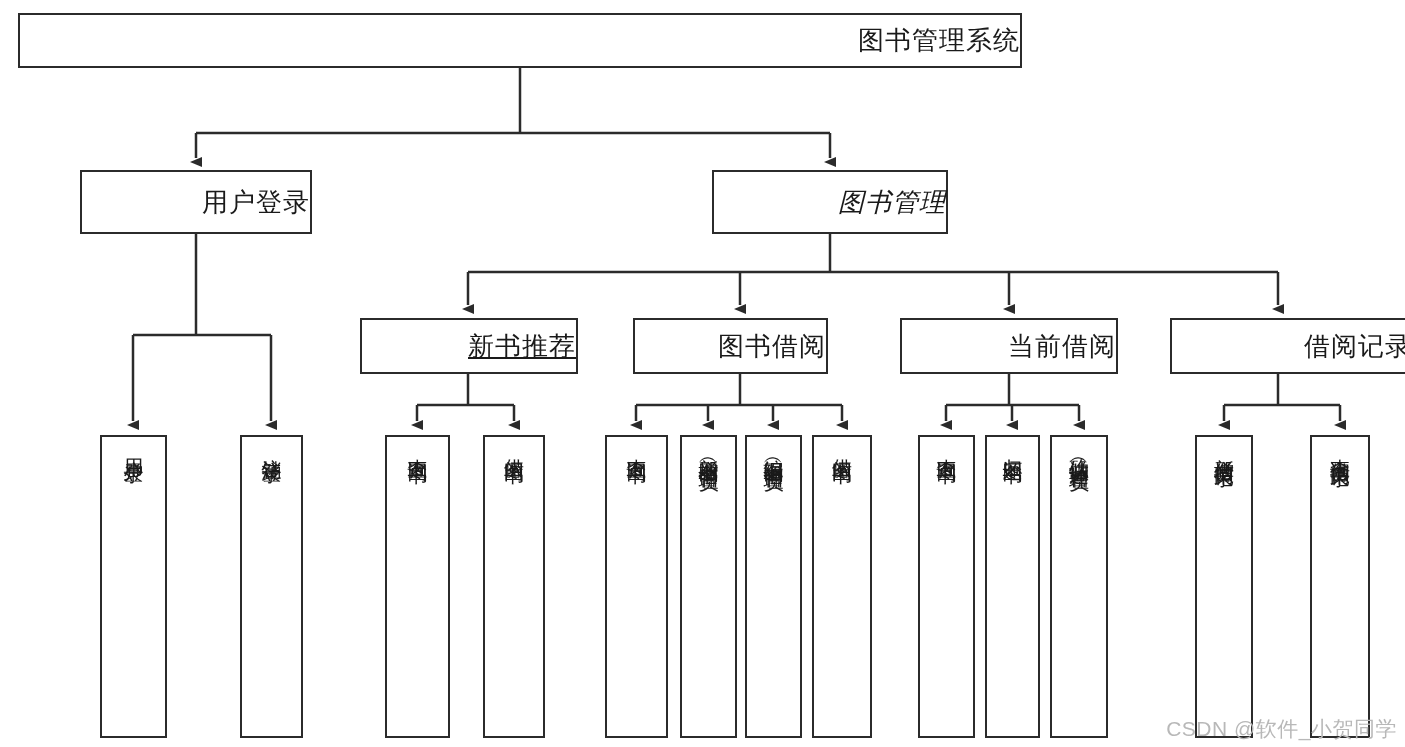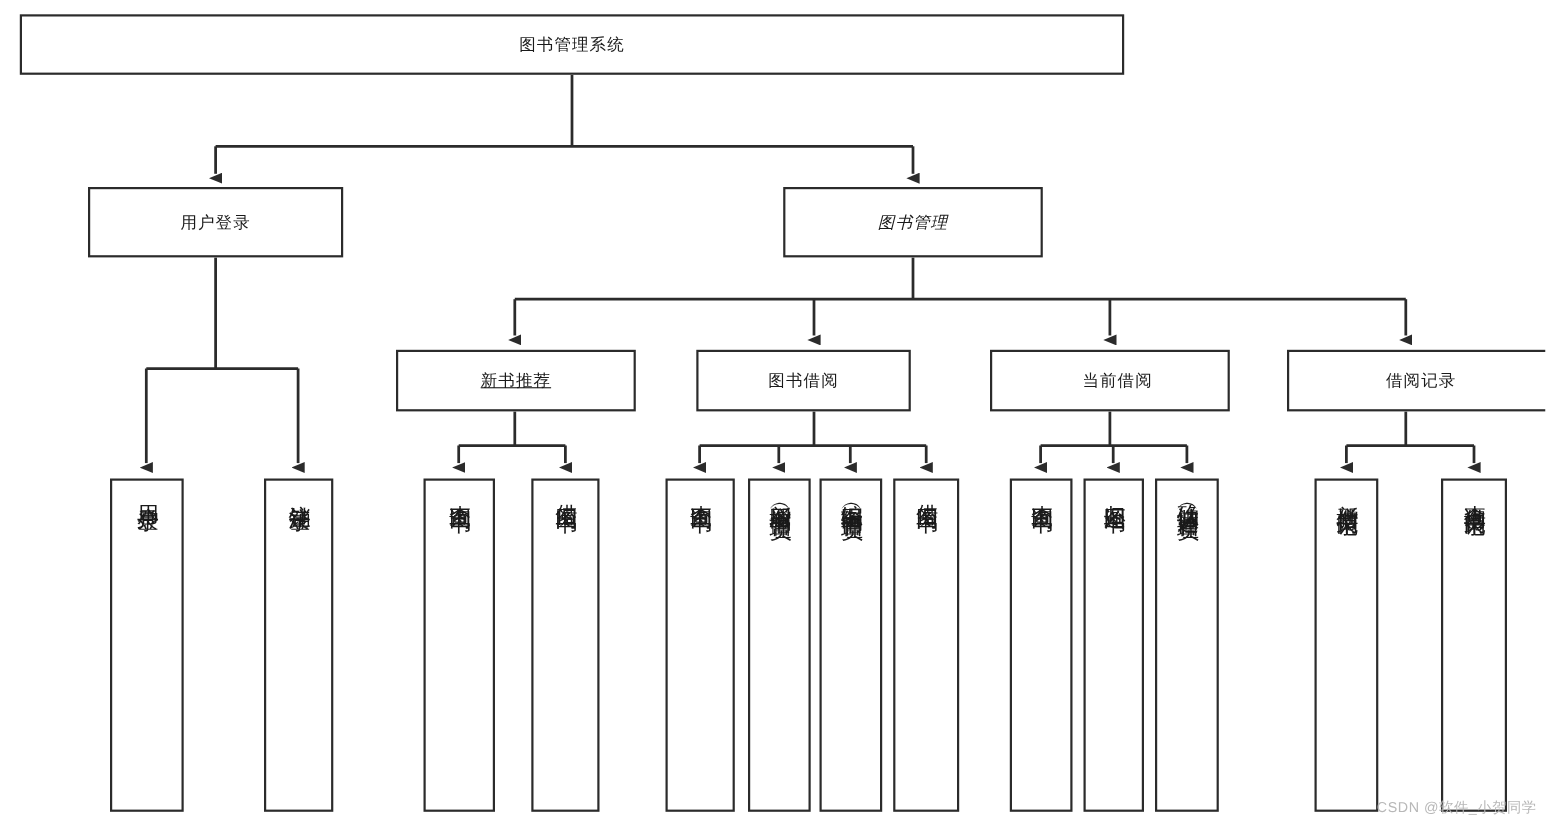--- a/index.html
+++ b/index.html
@@ -29,42 +29,43 @@
     position: absolute;
     box-sizing: border-box;
     background: #ffffff;
     border: 2px solid #2b2b2b;
     display: flex;
     align-items: center;
     justify-content: center;
     color: #1a1a1a;
   }
   .node-h {
-    font-size: 15px;
+    font-size: 26px;
     letter-spacing: 1px;
     white-space: nowrap;
+    justify-content: flex-end;
   }
   .node-v .vtext {
     writing-mode: vertical-rl;
     text-orientation: upright;
     font-size: 20px;
     letter-spacing: 2px;
     line-height: 1.05;
     white-space: nowrap;
   }
   .node-v {
     align-items: flex-start;
     justify-content: center;
     padding-top: 6px;
   }
   .watermark {
     position: absolute;
     right: 8px;
     bottom: 4px;
-    font-size: 13px;
+    font-size: 21px;
     color: #b8b8b8;
     white-space: nowrap;
     letter-spacing: 0.5px;
     margin-top: 48px;
   }
 </style>
 </head>
 <body>
 
 <div id="canvas">

